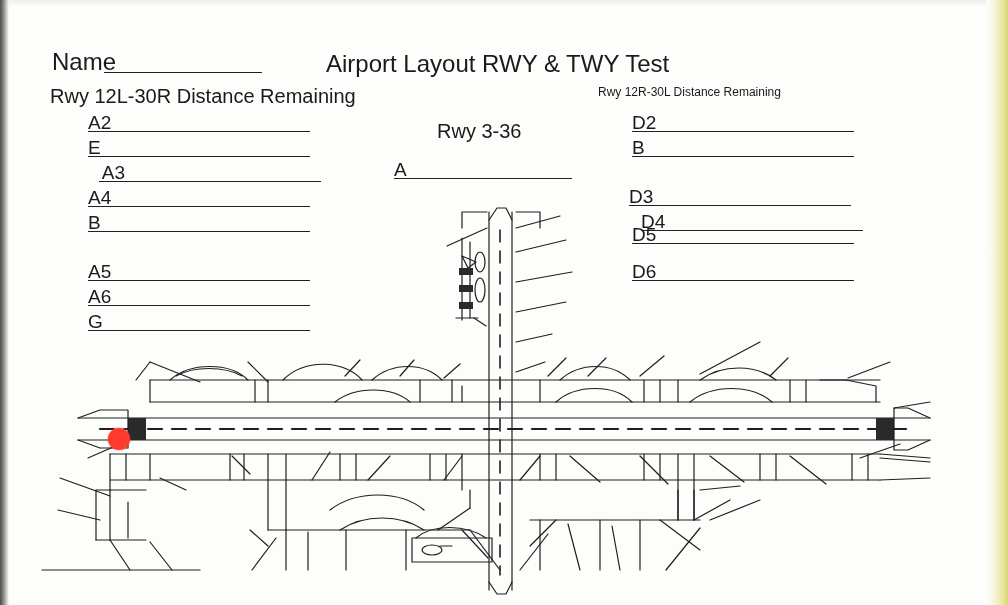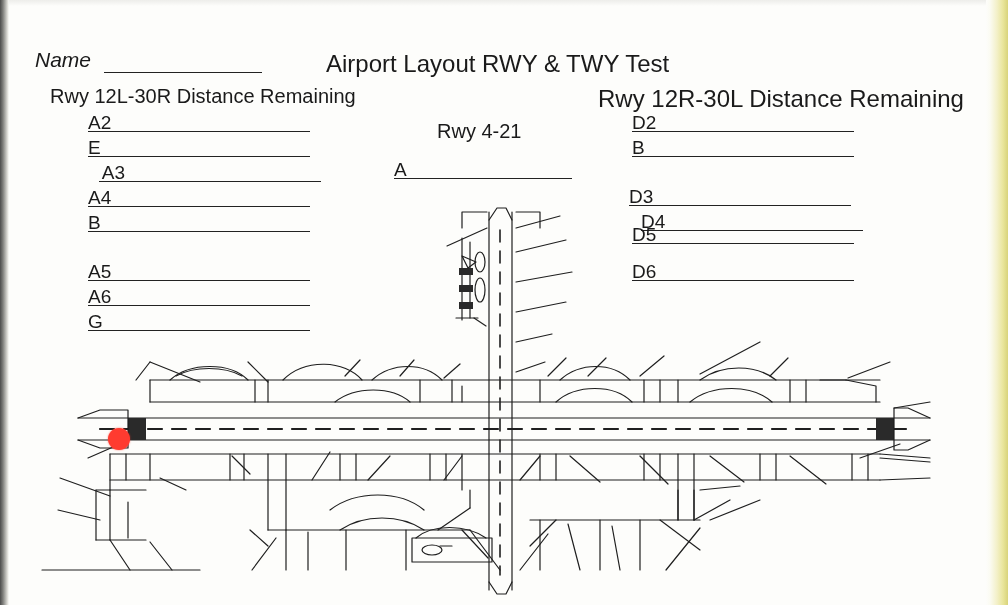--- a/index.html
+++ b/index.html
@@ -39,30 +39,30 @@
   #edge-top {
     position: absolute;
     left: 0; right: 0; top: 0;
     height: 6px;
     background: linear-gradient(to bottom, #ededea, #fdfdfb);
   }
 
   
   .txt { position: absolute; white-space: nowrap; }
 
-  #name-label { left: 35px; top: 48px; font-size: 21px; font-style: italic; }
+  #name-label { left: 52px; top: 48px; font-size: 24px; }
   #name-rule {
     position: absolute; left: 104px; top: 72px; width: 158px; height: 0;
     border-bottom: 1.6px solid #222;
   }
 
   #doc-title { left: 326px; top: 50px; font-size: 24px; }
 
   #left-heading { left: 50px; top: 85px; font-size: 20px; }
-  #right-heading { left: 598px; top: 85px; font-size: 24px; }
+  #right-heading { left: 598px; top: 85px; font-size: 12px; }
 
   #mid-heading { left: 437px; top: 120px; font-size: 20px; }
 
   
   .fillrow {
     position: absolute;
     display: flex;
     align-items: baseline;
     font-size: 19px;
     flex-direction: column;
@@ -107,21 +107,21 @@
 <div id="edge-left"></div>
 <div id="edge-right"></div>
 
 <div class="txt" id="name-label">Name</div>
 <div id="name-rule"></div>
 
 <div class="txt" id="doc-title">Airport Layout RWY &amp; TWY Test</div>
 
 <div class="txt" id="left-heading">Rwy 12L-30R Distance Remaining</div>
 <div class="txt" id="right-heading">Rwy 12R-30L Distance Remaining</div>
-<div class="txt" id="mid-heading">Rwy 4-21</div>
+<div class="txt" id="mid-heading">Rwy 3-36</div>
 
 <div class="fillrow" style="left:88px; top:112px;">
   <span class="lbl">A2</span>
   <span class="rule" style="width:222px;"></span>
 </div>
 <div class="fillrow" style="left:88px; top:137px;">
   <span class="lbl">E</span>
   <span class="rule" style="width:222px;"></span>
 </div>
 <div class="fillrow" style="left:99px; top:162px;text-align:right;">

